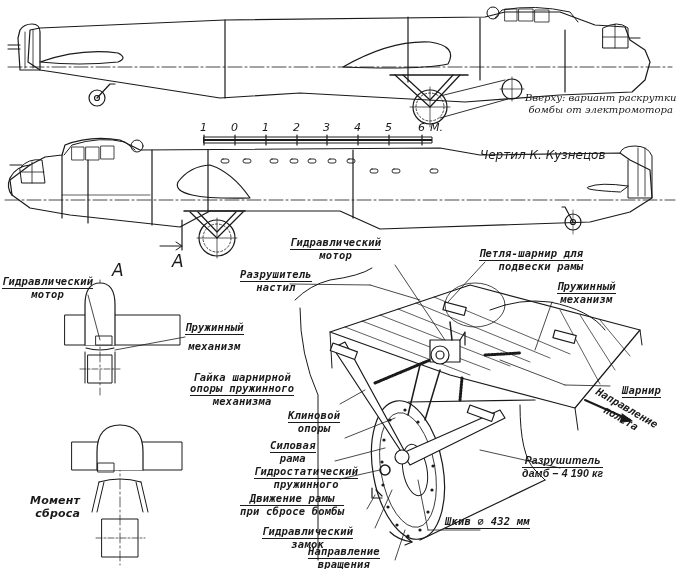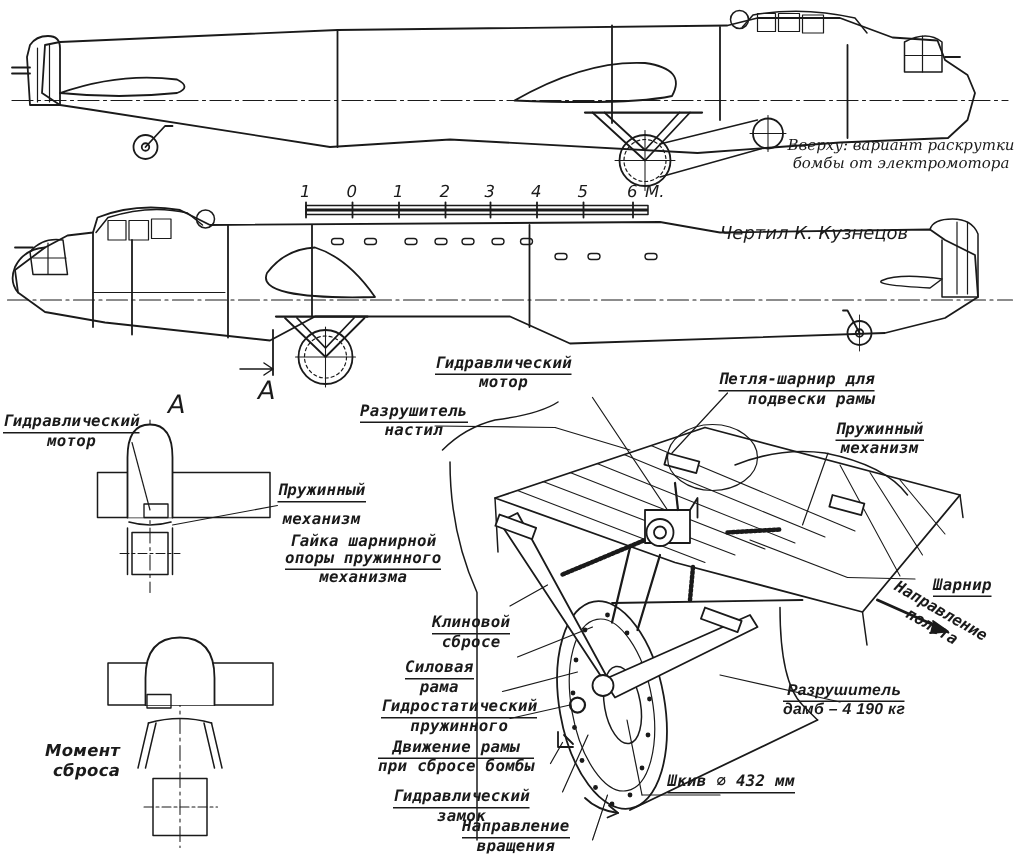--- a/index.html
+++ b/index.html
@@ -314,45 +314,45 @@
   <span class="l2">настил</span>
 </div>
 <div class="lbl" style="left:479px;top:248px;text-align:right;">
   <span class="u">Петля-шарнир для</span>
   <span class="l2">подвески рамы</span>
 </div>
 <div class="lbl" style="left:557px;top:281px;">
   <span class="u">Пружинный</span>
   <span class="l2">механизм</span>
 </div>
-<div class="lbl" style="left:190px;top:356px;">
+<div class="lbl" style="left:190px;top:372px;">
   <span class="l2">Гайка шарнирной</span>
   <span class="u">опоры пружинного</span>
   <span class="l2">механизма</span>
 </div>
 <div class="lbl" style="left:622px;top:375px;margin-top:10px;">
   <span class="u">Шарнир</span>
 </div>
 <div class="flight" style="left:600px;top:385px;">
   <span style="display:block">Направление</span>
   <span style="display:block">полета</span>
 </div>
 <div class="lbl" style="left:288px;top:410px;">
   <span class="u">Клиновой</span>
-  <span class="l2">сбросе</span>
+  <span class="l2">опоры</span>
 </div>
 <div class="lbl" style="left:270px;top:440px;">
   <span class="u">Силовая</span>
   <span class="l2">рама</span>
 </div>
 <div class="lbl" style="left:210px;top:466px;margin-left:44px;">
   <span class="u">Гидростатический</span>
   <span class="l2">пружинного</span>
 </div>
-<div class="lbl" style="left:252px;top:493px;">
+<div class="lbl" style="left:240px;top:493px;">
   <span class="u">Движение рамы</span>
   <span class="l2">при сбросе бомбы</span>
 </div>
 <div class="lbl" style="left:522px;top:455px;font-family:Liberation Sans, sans-serif;">
   <span class="u">Разрушитель</span>
   <span class="l2">дамб – 4 190 кг</span>
 </div>
 <div class="lbl" style="left:262px;top:526px;">
   <span class="u">Гидравлический</span>
   <span class="l2">замок</span>

